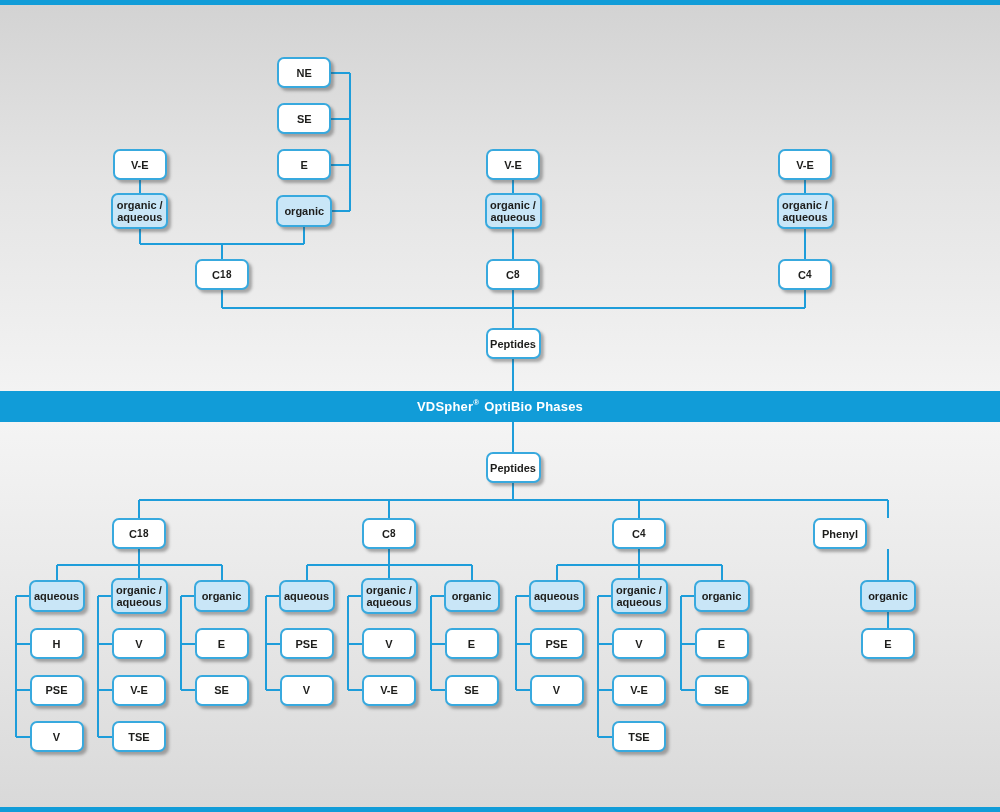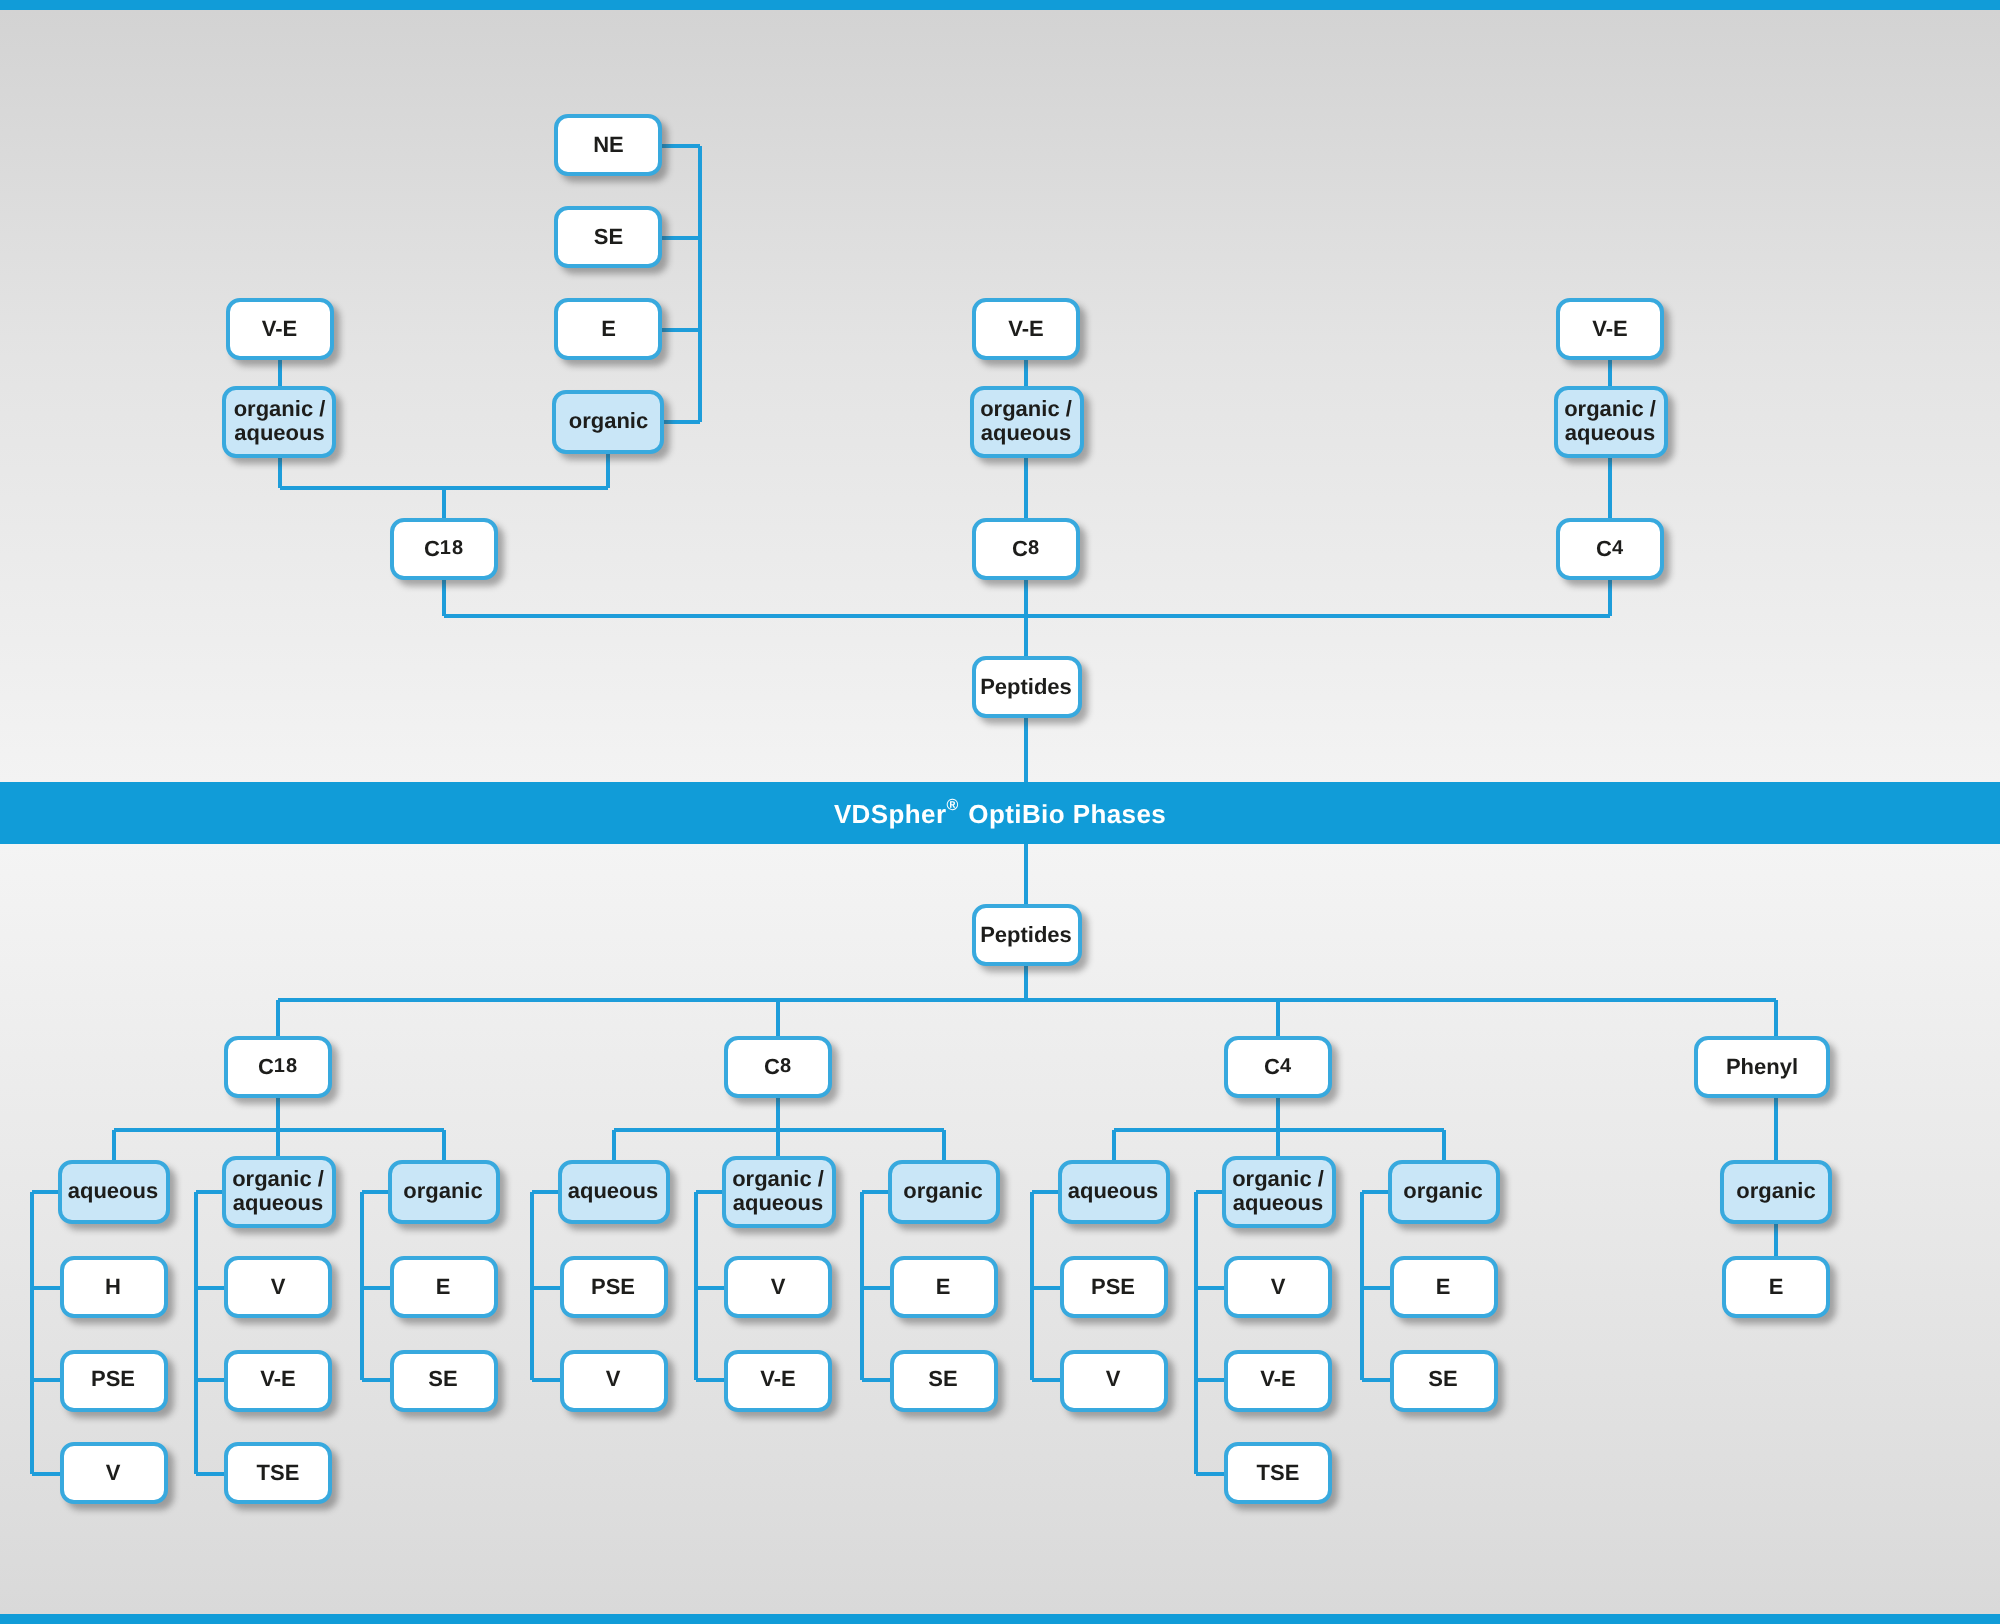--- a/index.html
+++ b/index.html
@@ -168,18 +168,18 @@
     <div class="edge" style="left: 598px; top: 735.5px; width: 14px; height: 2px;"></div>
     <div class="edge" style="left: 720.5px; top: 565px; width: 2px; height: 15px;"></div>
     <div class="node tint" style="left: 693.5px; top: 580px; width: 56px; height: 32px;">organic</div>
     <div class="edge" style="left: 680.5px; top: 595px; width: 14px; height: 2px;"></div>
     <div class="edge" style="left: 679.5px; top: 596px; width: 2px; height: 94px;"></div>
     <div class="node" style="left: 694.5px; top: 628px; width: 54px; height: 31px;">E</div>
     <div class="edge" style="left: 680.5px; top: 642.5px; width: 14px; height: 2px;"></div>
     <div class="node" style="left: 694.5px; top: 674.5px; width: 54px; height: 31px;">SE</div>
     <div class="edge" style="left: 680.5px; top: 689px; width: 14px; height: 2px;"></div>
     <div class="edge" style="left: 887px; top: 500px; width: 2px; height: 18px;"></div>
-    <div class="node" style="left: 847px; top: 518px; width: 68px; height: 31px;">Phenyl</div>
+    <div class="node" style="left: 813px; top: 518px; width: 54px; height: 31px;">Phenyl</div>
     <div class="edge" style="left: 887px; top: 549px; width: 2px; height: 31px;"></div>
     <div class="node tint" style="left: 860px; top: 580px; width: 56px; height: 32px;">organic</div>
     <div class="edge" style="left: 887px; top: 612px; width: 2px; height: 16px;"></div>
     <div class="node" style="left: 861px; top: 628px; width: 54px; height: 31px;">E</div>
   </div>
 
 </body></html>

